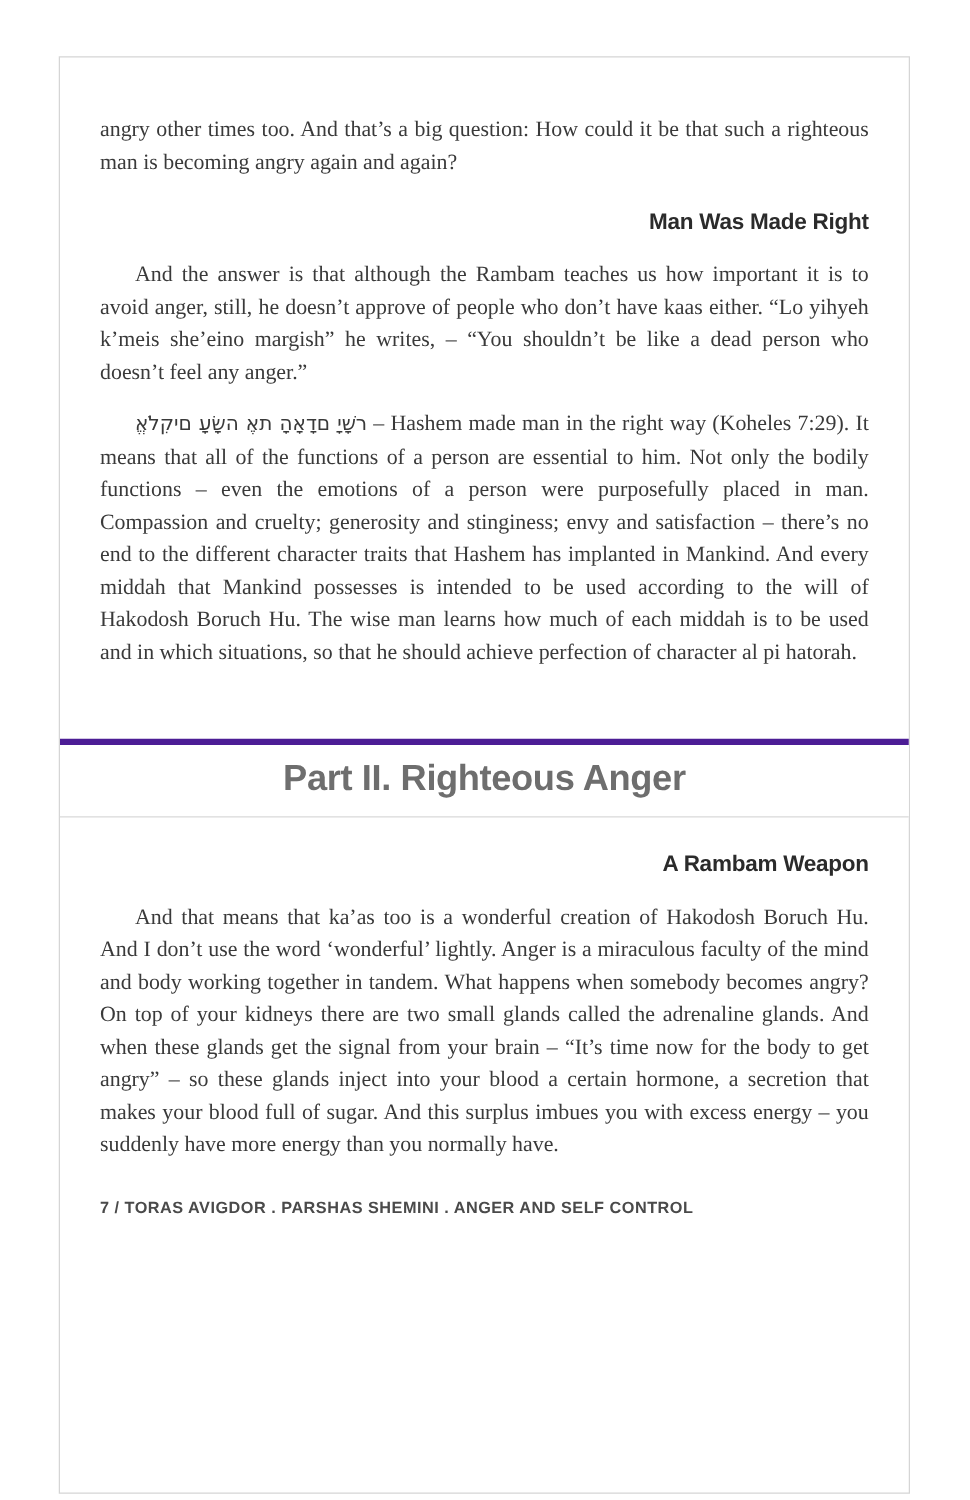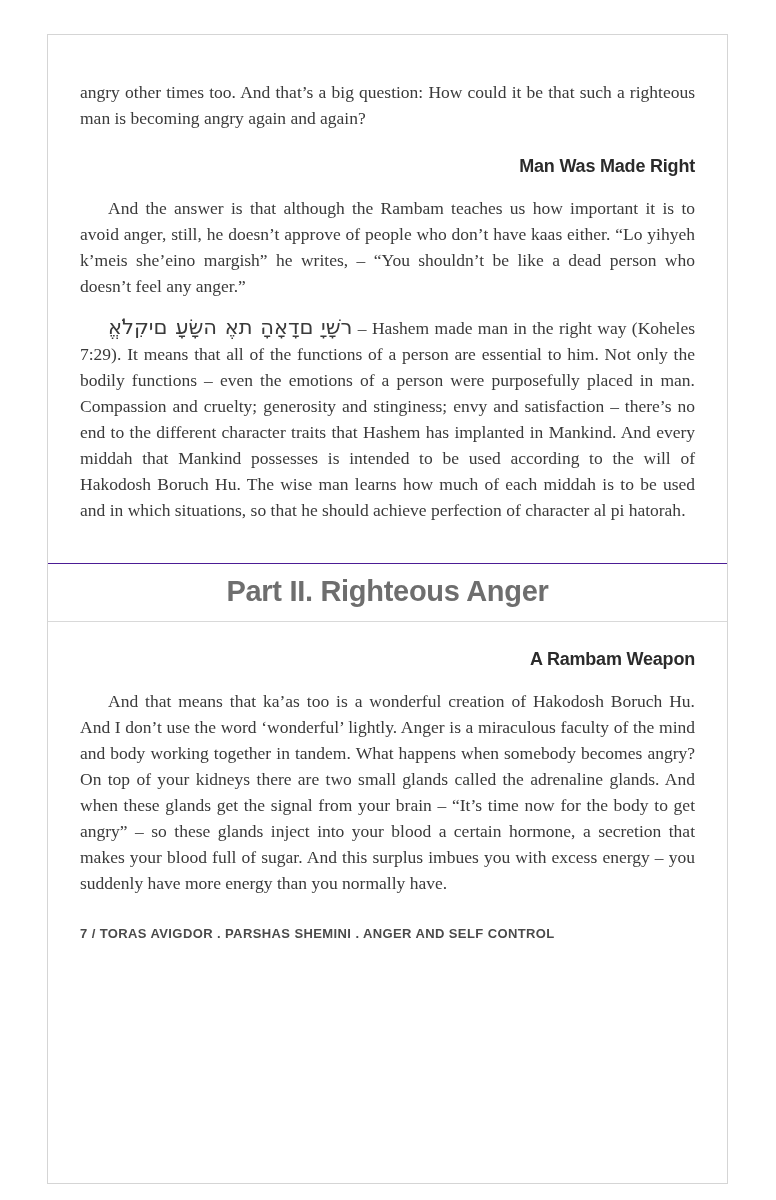--- a/index.html
+++ b/index.html
@@ -8,21 +8,21 @@
     padding: 0;
     background: #ffffff;
     width: 776px;
     height: 1200px;
     overflow: hidden;
     font-family: "Liberation Serif", "DejaVu Serif", serif;
   }
   .page-card {
     position: absolute;
     left: 47px;
-    top: 34px;
+    top: 45px;
     width: 681px;
     height: 1150px;
     box-sizing: border-box;
     background: #ffffff;
     border: 1px solid #d5d5d5;
     padding: 44px 32px 0 32px;
   }
   .para {
     margin: 0 0 15px 0;
     font-size: 17.5px;
@@ -36,22 +36,22 @@
     font-family: "Liberation Sans", "DejaVu Sans", sans-serif;
     font-weight: bold;
     font-size: 18px;
     line-height: 22px;
     color: #2b2b2b;
     text-align: right;
     letter-spacing: -0.2px;
     margin: 24px 0 18px 0;
   }
   .part-band {
-    margin: 40px -32px 26px -32px;
-    border-top: 1px solid #4c1d95;
+    margin: 57px -32px 26px -32px;
+    border-top: 5px solid #4c1d95;
     border-bottom: 1px solid #d9d9d9;
     padding: 10px 0 13px 0;
     background: #ffffff;
   }
   .part-title {
     font-family: "Liberation Sans", "DejaVu Sans", sans-serif;
     font-weight: bold;
     font-size: 29px;
     line-height: 34px;
     color: #6e6e6e;
@@ -67,21 +67,21 @@
     color: #4a4a4a;
     text-align: left;
     letter-spacing: 0.4px;
     margin-top: 30px;
   }
   
   .seg-n { }
   .seg-i { }
   .seg-h {
     font-family: "DejaVu Sans", sans-serif;
-    font-size: 21px;
+    font-size: 16px;
     direction: ltr;
     unicode-bidi: bidi-override; 
   }
 </style>
 </head>
 <body>
 
 <div class="page-card">
 
   <p class="para no-indent"><span class="seg-n">angry other times too. And that’s a big question: How could it be that such a righteous man is becoming angry again and again?</span></p>

